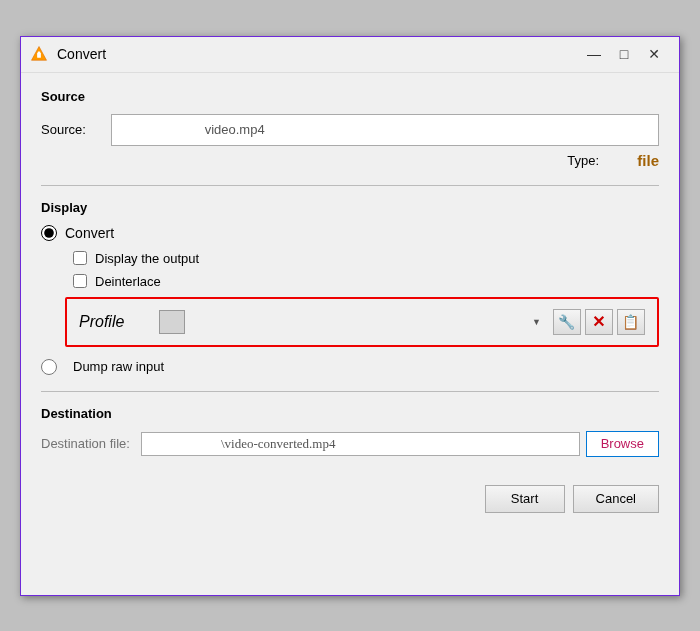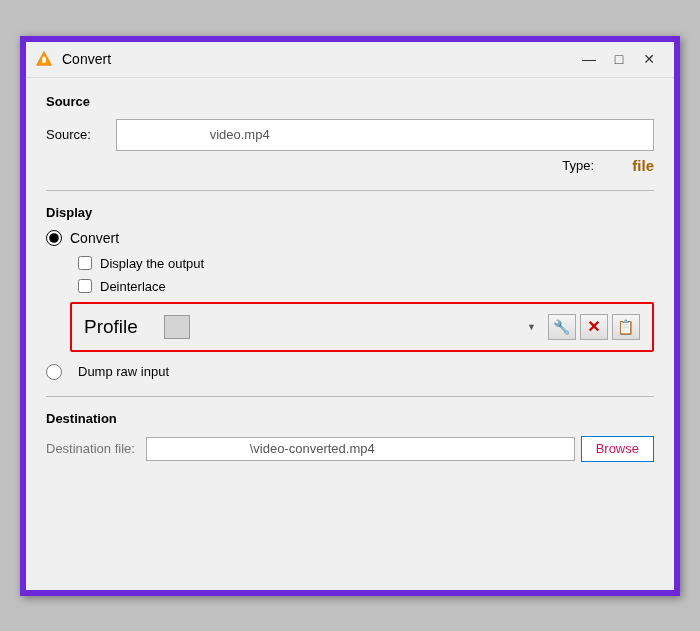--- a/index.html
+++ b/index.html
@@ -8,21 +8,21 @@
       display: flex;
       justify-content: center;
       align-items: center;
       width: 700px;
       height: 631px;
       font-family: 'Segoe UI', Tahoma, Geneva, Verdana, sans-serif;
       font-size: 13px;
     }
     .window {
       background: #f0f0f0;
-      border: 6px solid #6d28d9;
+      border: 1px solid #6d28d9;
       box-shadow: 2px 2px 8px rgba(0,0,0,0.4);
       width: 660px;
       min-height: 560px;
     }
     .title-bar {
       background: #f0f0f0;
       display: flex;
       align-items: center;
       padding: 6px 10px 6px 8px;
       border-bottom: 1px solid #ddd;
@@ -128,23 +128,24 @@
       border: 2px solid #e00;
       border-radius: 2px;
       padding: 10px 12px;
       margin-left: 24px;
       margin-bottom: 12px;
       display: flex;
       align-items: center;
       background: #f0f0f0;
     }
     .profile-label {
-      font-size: 19px;
+      font-size: 16px;
       width: 80px;
       flex-shrink: 0;
+      font-style: italic;
     }
     .profile-select {
       flex: 1;
       height: 24px;
       border: 1px solid #999;
       background: #d4d4d4;
       font-size: 13px;
       appearance: none;
       padding-left: 4px;
       padding-right: 20px;
@@ -200,23 +201,24 @@
       width: 100px;
       color: #737373;
       font-size: 13px;
       flex-shrink: 0;
     }
     .dest-input {
       flex: 1;
       height: 24px;
       border: 1px solid #aaa;
       background: #fff;
-      padding: 0 16px;
+      padding: 0 1px;
       font-size: 13px;
       color: #555;
+      font-family: Liberation Serif, serif;
     }
     .browse-btn {
       margin-left: 6px;
       height: 26px;
       padding: 0 14px;
       border: 1px solid #0078d7;
       background: #fff;
       color: #be185d;
       font-size: 13px;
       cursor: pointer;
@@ -326,13 +328,17 @@
       <div class="section-label">Destination</div>
       <div class="dest-field-row">
         <span class="dest-label">Destination file:</span>
         <input class="dest-input" type="text" value="                        \video-converted.mp4" readonly="" style="color: rgb(85, 85, 85);">
         <button class="browse-btn">Browse</button>
       </div>
     </div>
 
   </div>
 
+  <div class="footer-buttons">
+    <button class="footer-btn">Start</button>
+    <button class="footer-btn">Cancel</button>
+  </div>
 </div>
 
 </body></html>

